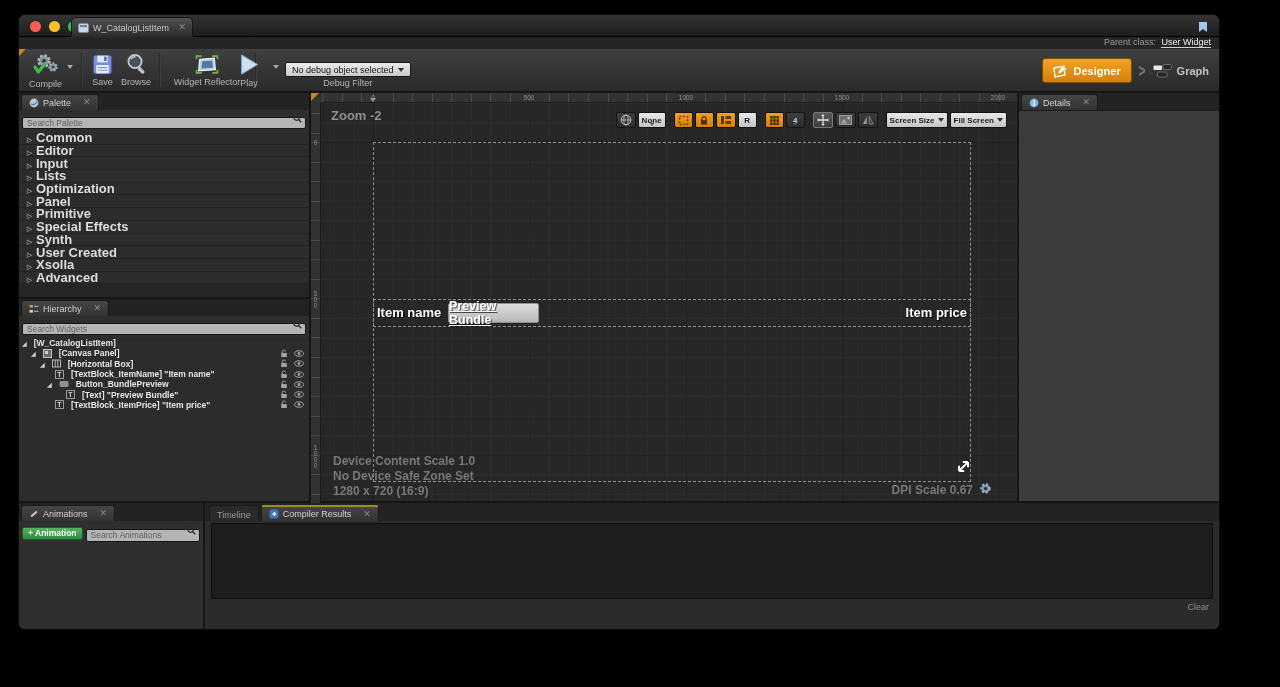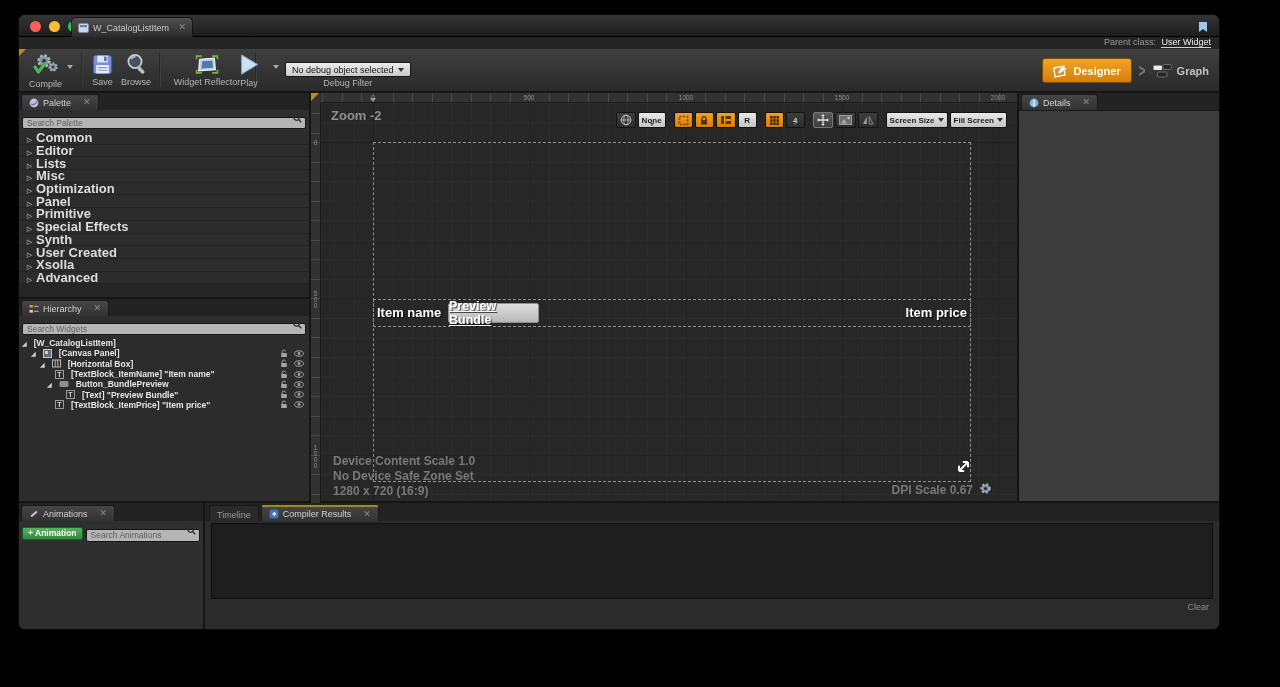--- a/index.html
+++ b/index.html
@@ -267,25 +267,25 @@
           <div class="prow">
               <span class="pexp"></span>
               <span>Common</span>
             </div>
           <div class="prow">
               <span class="pexp"></span>
               <span>Editor</span>
             </div>
           <div class="prow">
               <span class="pexp"></span>
+              <span>Input</span>
+            </div>
+          <div class="prow">
+              <span class="pexp"></span>
               <span>Lists</span>
-            </div>
-          <div class="prow">
-              <span class="pexp"></span>
-              <span>Misc</span>
             </div>
           <div class="prow">
               <span class="pexp"></span>
               <span>Optimization</span>
             </div>
           <div class="prow">
               <span class="pexp"></span>
               <span>Panel</span>
             </div>
           <div class="prow">

